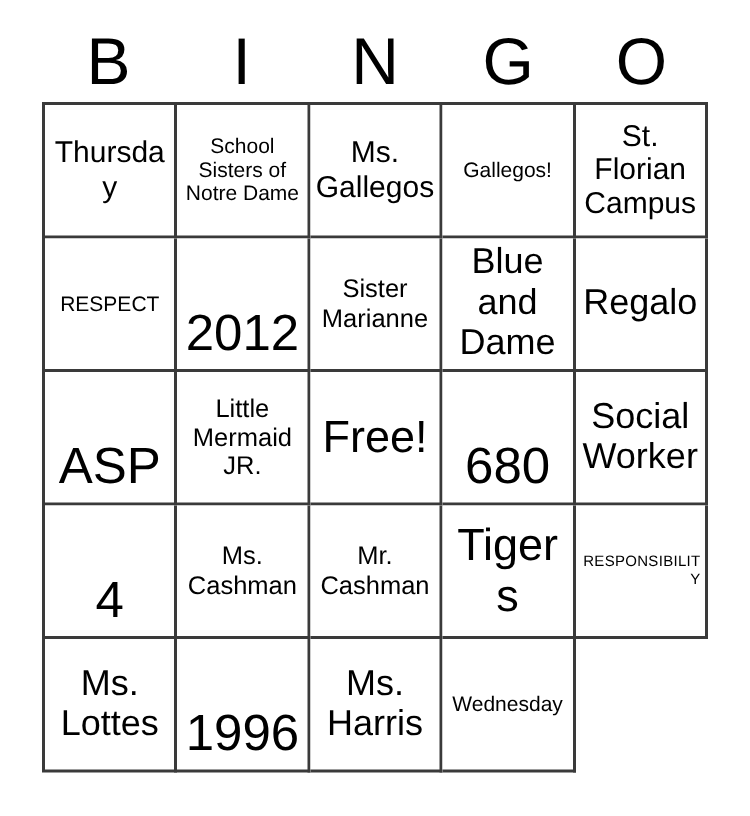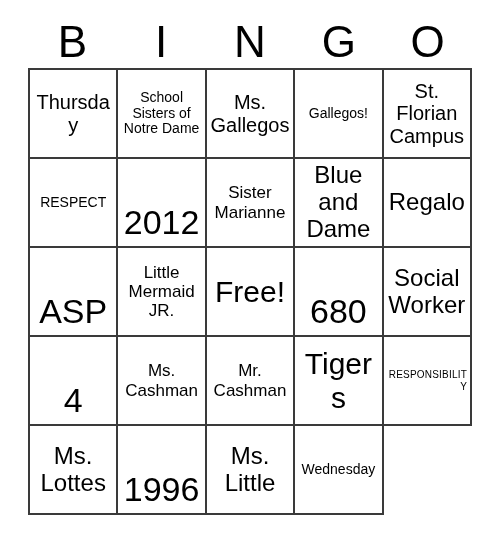--- a/index.html
+++ b/index.html
@@ -159,20 +159,20 @@
       <span class="cell-text">RESPONSIBILITY</span>
     </div>
 
     <div class="cell sz-lg">
       <span class="cell-text">Ms. Lottes</span>
     </div>
     <div class="cell sz-xxl">
       <span class="cell-text">1996</span>
     </div>
     <div class="cell sz-lg">
-      <span class="cell-text">Ms. Little</span>
+      <span class="cell-text">Ms. Harris</span>
     </div>
     <div class="cell sz-xs">
       <span class="cell-text">Wednesday</span>
     </div>
 
   </div>
 </div>
 
 </body></html>

